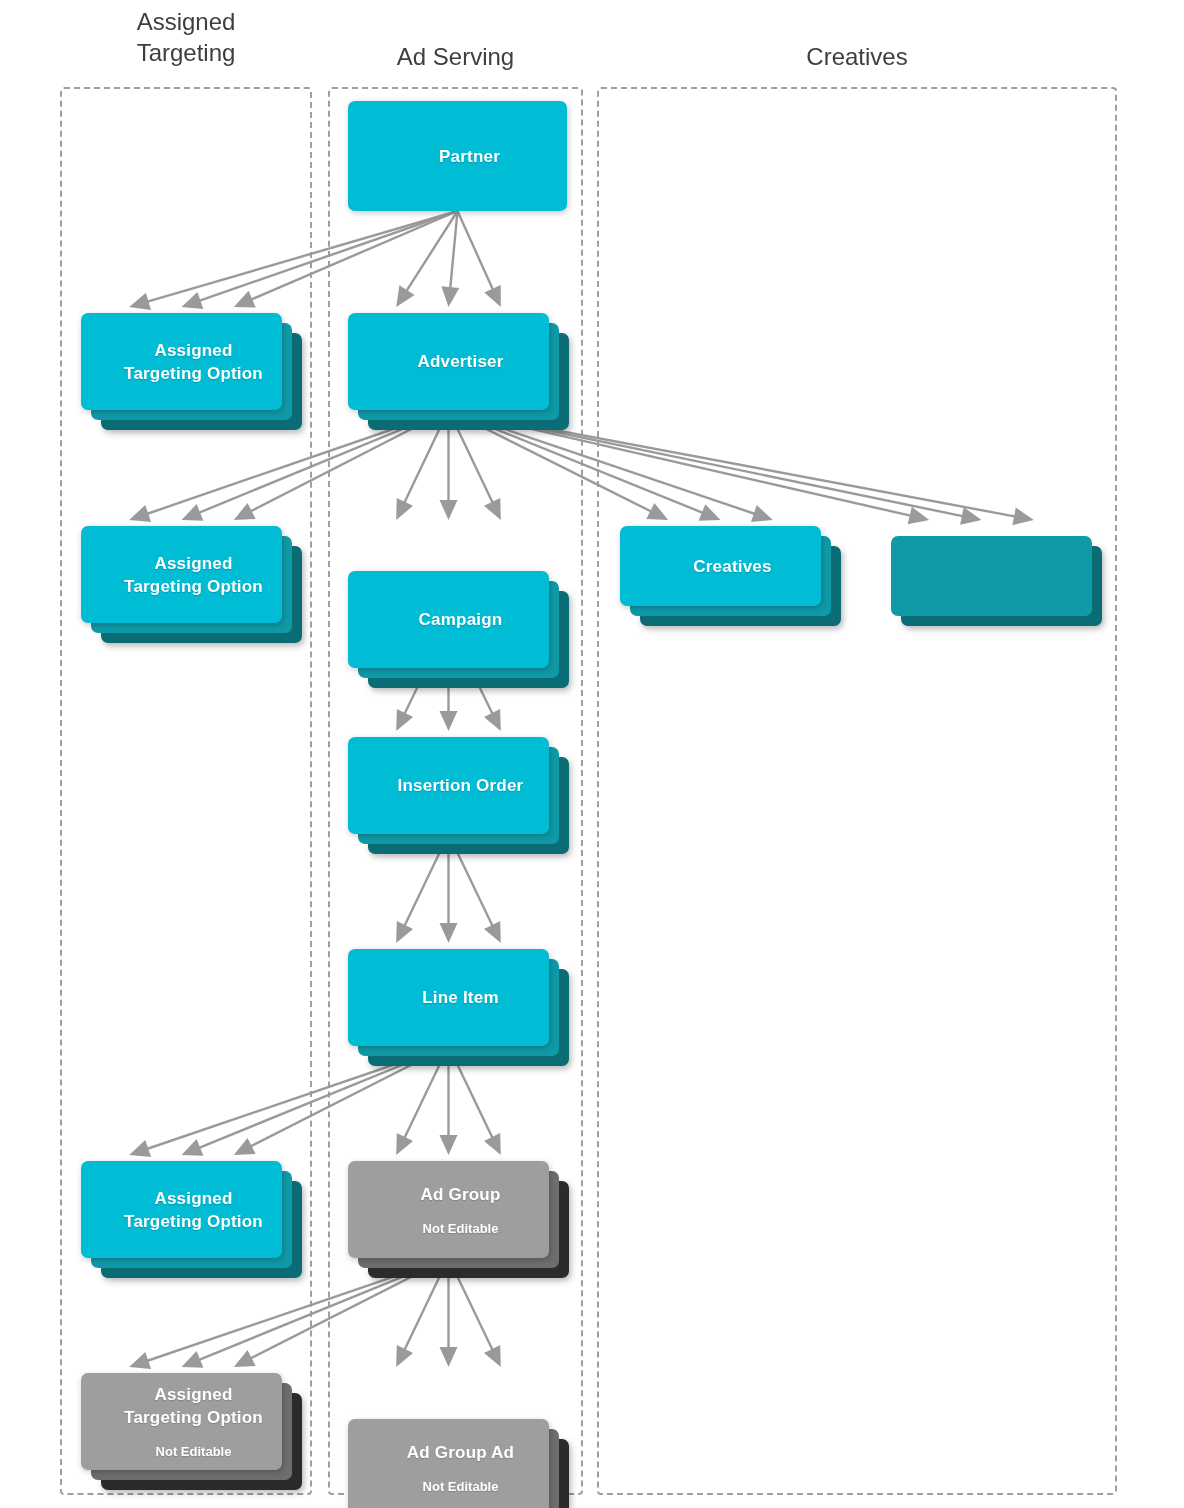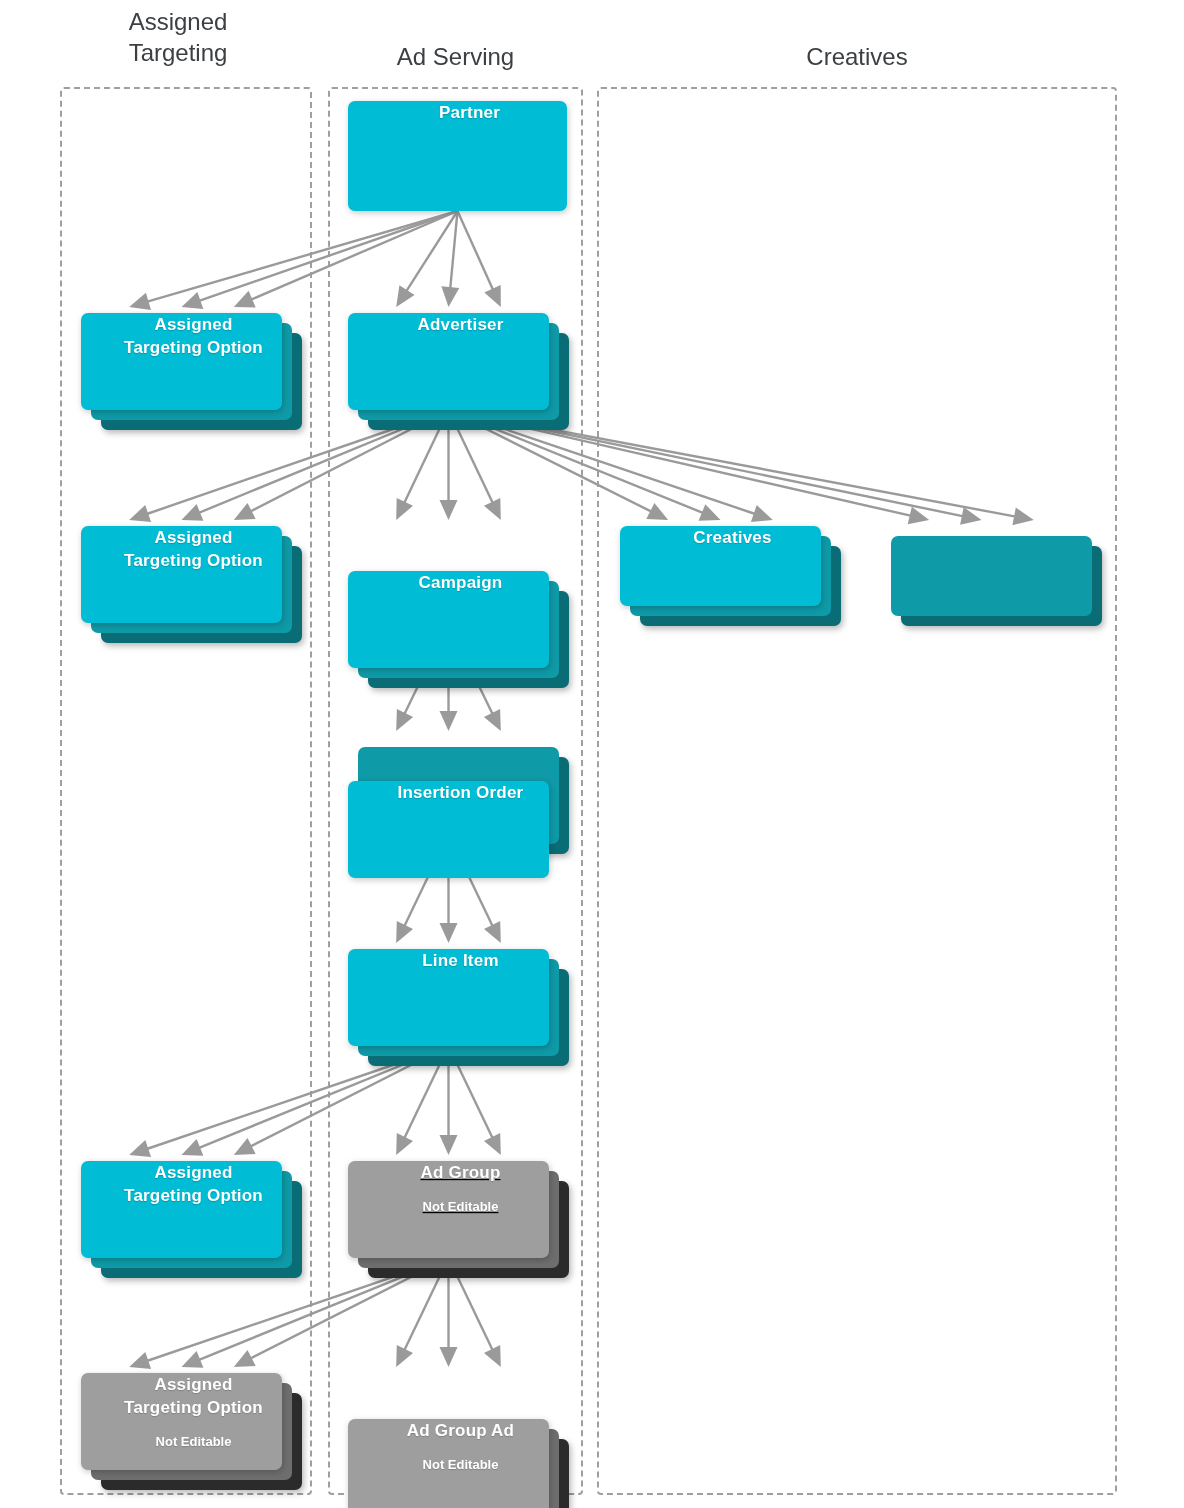--- a/index.html
+++ b/index.html
@@ -58,21 +58,21 @@
   .layer {
     position: absolute;
     box-sizing: border-box;
     border-radius: 7px;
   }
   .layer.back2 { filter: drop-shadow(2px 3px 3px rgba(0,0,0,0.28)); }
   .layer.front {
     display: flex;
     flex-direction: column;
     align-items: center;
-    justify-content: flex-start;
+    justify-content: center;
     filter: drop-shadow(1px 2px 3px rgba(0,0,0,0.22));
     padding-left: 24px;
   }
   .node-label {
     color: #ffffff;
     font-weight: bold;
     font-size: 17px;
     line-height: 23px;
     text-align: center;
     letter-spacing: 0.2px;
@@ -87,21 +87,21 @@
     text-align: center;
     margin-top: 14px;
     text-shadow: 0 1px 1px rgba(0,0,0,0.18);
   }
 </style>
 </head>
 <body>
 
 <div id="canvas">
 
-  <div class="col-header" id="hdr0" style="left: 52px; top: 6px; width: 252px; color: rgb(60, 64, 67);">Assigned
+  <div class="col-header" id="hdr0" style="left: 60px; top: 6px; width: 252px; color: rgb(60, 64, 67);">Assigned
 Targeting</div>
   <div class="col-header" id="hdr2" style="left: 597px; top: 41px; width: 520px; color: rgb(60, 64, 67);">Creatives</div>
   <div class="col-header" id="hdr1" style="left: 328px; top: 41px; width: 255px; color: rgb(60, 64, 67);">Ad Serving</div>
 
   <div class="col-box" id="box0" style="left: 60px; top: 87px; width: 252px; height: 1408px; border-color: rgb(154, 160, 166);"></div>
   <div class="col-box" id="box1" style="left: 328px; top: 87px; width: 255px; height: 1408px; border-color: rgb(154, 160, 166);"></div>
   <div class="col-box" id="box2" style="left: 597px; top: 87px; width: 520px; height: 1408px; border-color: rgb(154, 160, 166);"></div>
 
   <svg id="edges" viewBox="0 0 1184 1508" xmlns="http://www.w3.org/2000/svg">
       <g>
@@ -295,21 +295,21 @@
           <div class="node-label" style="color: rgb(255, 255, 255);">Creatives</div>
         </div>
       </div>
       <div class="node" style="left: 881px; top: 526px; width: 225px; height: 104px;">
         <div class="layer back2" style="left: 20px; top: 20px; width: 201px; height: 80px; background: rgb(10, 109, 117);"></div>
         <div class="layer back1" style="left: 10px; top: 10px; width: 201px; height: 80px; background: rgb(15, 154, 168);"></div>
       </div>
       <div class="node" style="left: 348px; top: 737px; width: 225px; height: 121px;">
         <div class="layer back2" style="left: 20px; top: 20px; width: 201px; height: 97px; background: rgb(10, 109, 117);"></div>
         <div class="layer back1" style="left: 10px; top: 10px; width: 201px; height: 97px; background: rgb(15, 154, 168);"></div>
-        <div class="layer front" style="left: 0px; top: 0px; width: 201px; height: 97px; background: rgb(0, 188, 212); margin-top: 44px;">
+        <div class="layer front" style="left: 0px; top: 0px; width: 201px; height: 97px; background: rgb(0, 188, 212);">
           <div class="node-label" style="color: rgb(255, 255, 255);">Insertion Order</div>
         </div>
       </div>
       <div class="node" style="left: 348px; top: 949px; width: 225px; height: 121px;">
         <div class="layer back2" style="left: 20px; top: 20px; width: 201px; height: 97px; background: rgb(10, 109, 117);"></div>
         <div class="layer back1" style="left: 10px; top: 10px; width: 201px; height: 97px; background: rgb(15, 154, 168);"></div>
         <div class="layer front" style="left: 0px; top: 0px; width: 201px; height: 97px; background: rgb(0, 188, 212);">
           <div class="node-label" style="color: rgb(255, 255, 255);">Line Item</div>
         </div>
       </div>
@@ -318,21 +318,21 @@
         <div class="layer back1" style="left: 10px; top: 10px; width: 201px; height: 97px; background: rgb(15, 154, 168);"></div>
         <div class="layer front" style="left: 0px; top: 0px; width: 201px; height: 97px; background: rgb(0, 188, 212);">
           <div class="node-label" style="color: rgb(255, 255, 255);">Assigned
 Targeting
 Option</div>
         </div>
       </div>
       <div class="node" style="left: 348px; top: 1161px; width: 225px; height: 121px;">
         <div class="layer back2" style="left: 20px; top: 20px; width: 201px; height: 97px; background: rgb(43, 43, 43);"></div>
         <div class="layer back1" style="left: 10px; top: 10px; width: 201px; height: 97px; background: rgb(110, 110, 110);"></div>
-        <div class="layer front" style="left: 0px; top: 0px; width: 201px; height: 97px; background: rgb(158, 158, 158); text-decoration: underline;">
+        <div class="layer front" style="left: 0px; top: 0px; width: 201px; height: 97px; background: rgb(158, 158, 158);">
           <div class="node-label" style="color: rgb(255, 255, 255);">Ad Group</div>
           <div class="node-sub" style="color: rgb(255, 255, 255);">Not Editable</div>
         </div>
       </div>
       <div class="node" style="left: 81px; top: 1373px; width: 225px; height: 121px;">
         <div class="layer back2" style="left: 20px; top: 20px; width: 201px; height: 97px; background: rgb(43, 43, 43);"></div>
         <div class="layer back1" style="left: 10px; top: 10px; width: 201px; height: 97px; background: rgb(110, 110, 110);"></div>
         <div class="layer front" style="left: 0px; top: 0px; width: 201px; height: 97px; background: rgb(158, 158, 158);">
           <div class="node-label" style="color: rgb(255, 255, 255);">Assigned
 Targeting Option</div>

